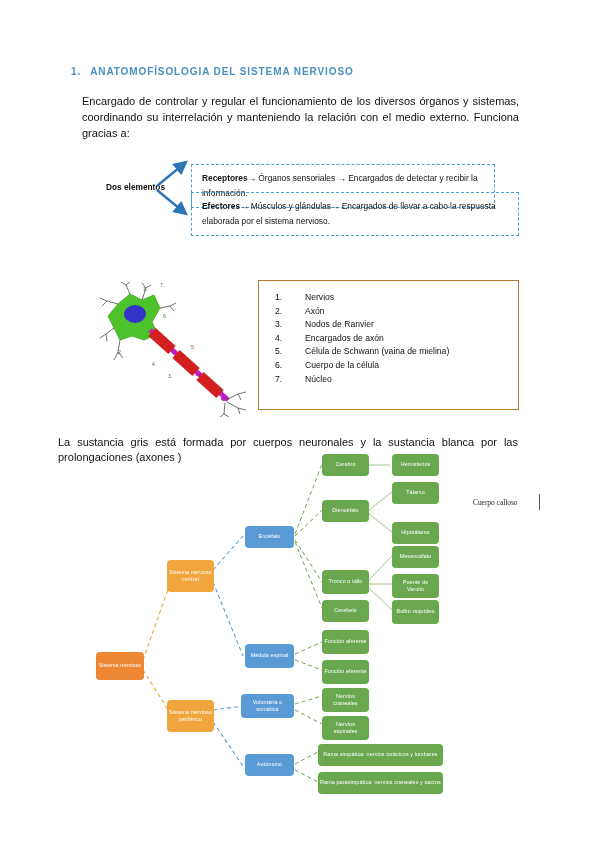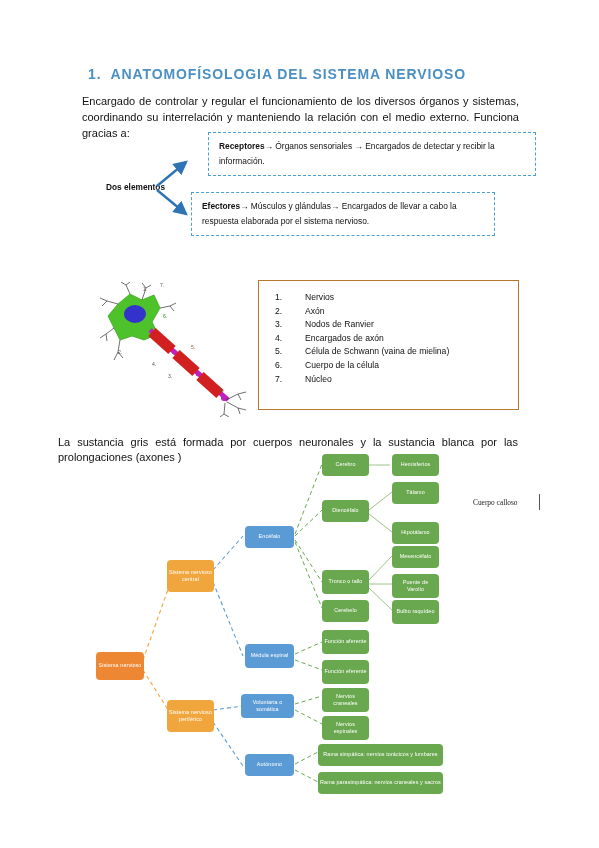--- a/index.html
+++ b/index.html
@@ -10,22 +10,22 @@
     font-family:"Liberation Sans", sans-serif;
     color:#1a1a1a;
     overflow:hidden;
     position:relative;
   }
 
   .page { position:relative; width:599px; height:848px; padding:0; }
 
   
   .heading {
-    position:absolute; left:88px; top:66px;
-    font-size:14px; font-weight:bold; color:#4a90c2;
+    position:absolute; left:71px; top:66px;
+    font-size:10px; font-weight:bold; color:#4a90c2;
     letter-spacing:0.9px;
   }
   .heading .num { margin-right:9px; }
 
   
   .para {
     position:absolute;
     font-size:11px; line-height:16px; color:#111;
     text-align:justify;
   }
@@ -39,22 +39,22 @@
     font-size:8.3px; font-weight:bold; color:#111;margin-left:17px;
   }
   .arrows-svg { position:absolute; left:152px; top:150px; }
 
   .dashed-box {
     position:absolute;
     border:1.2px dashed #4a9fd5;
     padding:6px 9px 6px 10px;
     font-size:8.4px; line-height:15px; color:#111;
   }
-  #box-receptores { left:191px; top:132px; width:328px;margin-left:17px; }
-  #box-efectores  { left:191px; top:192px; width:304px; }
+  #box-receptores { left:191px; top:164px; width:304px; }
+  #box-efectores  { left:191px; top:192px; width:328px; }
   .dashed-box b { font-weight:bold; }
 
   
   .neuron-box {
     position:absolute; left:258px; top:280px; width:261px; height:130px;
     border:1.6px solid #b5772a; background:#fff;
   }
   .neuron-list {
     margin:0; padding:10px 0 0 0; list-style:none;
     font-size:8.6px; line-height:13.6px; color:#111;

